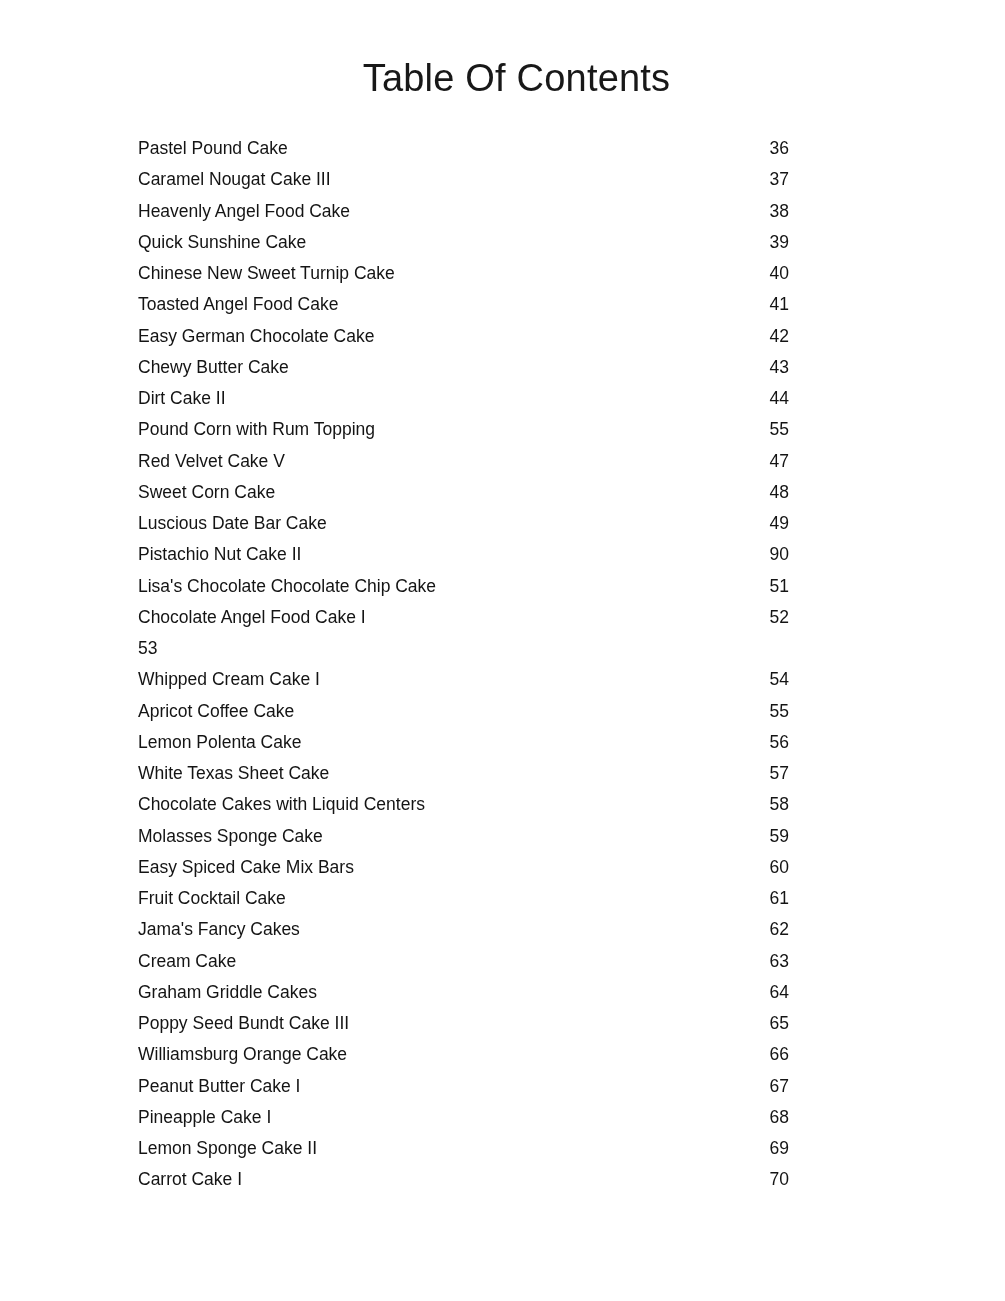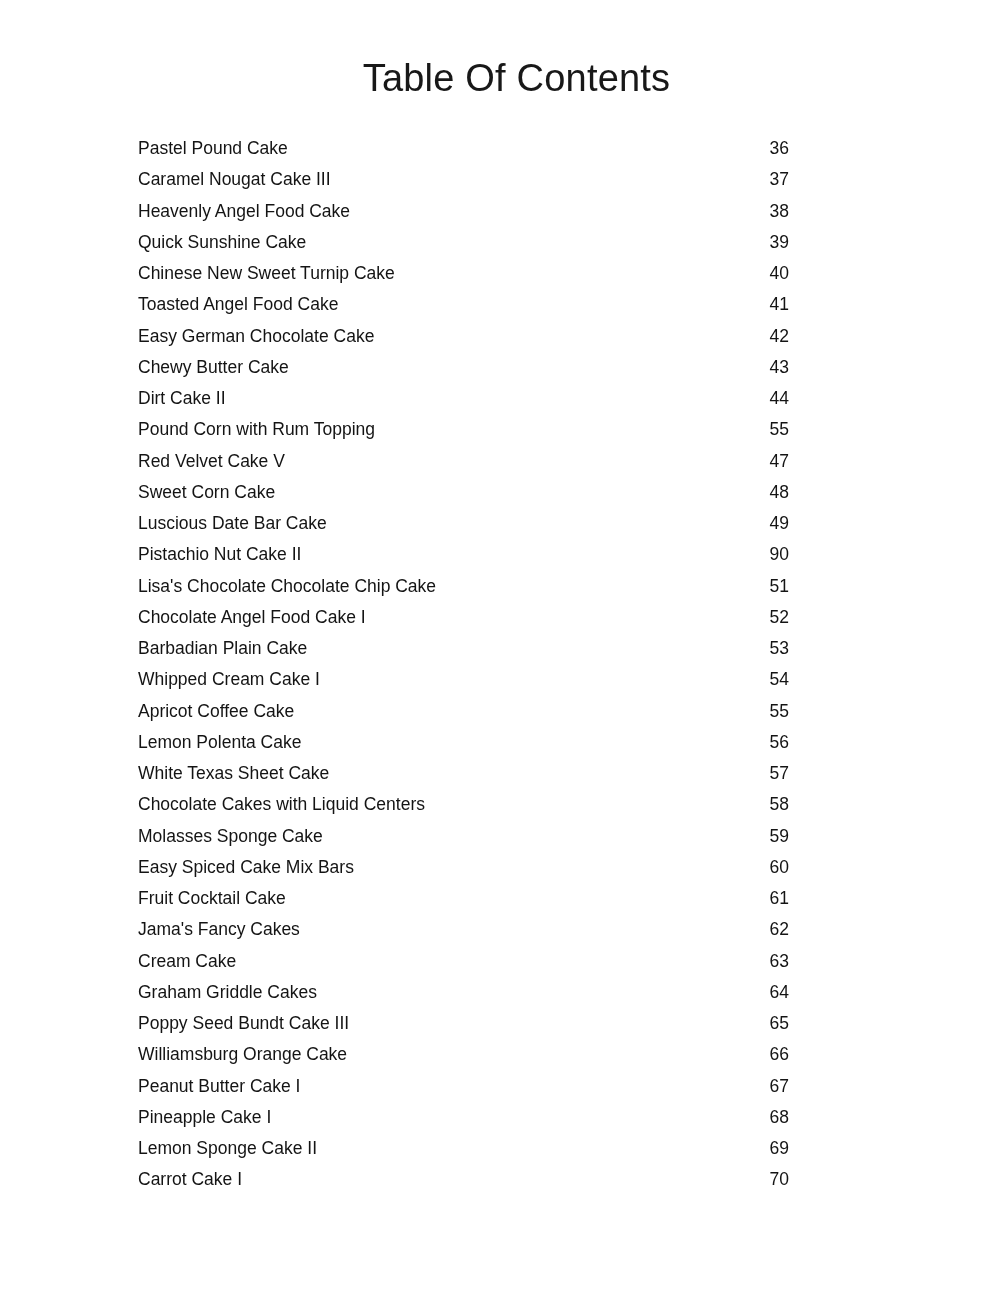--- a/index.html
+++ b/index.html
@@ -136,21 +136,20 @@
     <span class="toc-title">Lisa's Chocolate Chocolate Chip Cake</span>
     <span class="toc-page">51</span>
   </div>
 
   <div class="toc-row">
     <span class="toc-title">Chocolate Angel Food Cake I</span>
     <span class="toc-page">52</span>
   </div>
 
   <div class="toc-row">
-    <span class="toc-title">Barbadian Plain Cake</span>
     <span class="toc-page">53</span>
   </div>
 
   <div class="toc-row">
     <span class="toc-title">Whipped Cream Cake I</span>
     <span class="toc-page">54</span>
   </div>
 
   <div class="toc-row">
     <span class="toc-title">Apricot Coffee Cake</span>

